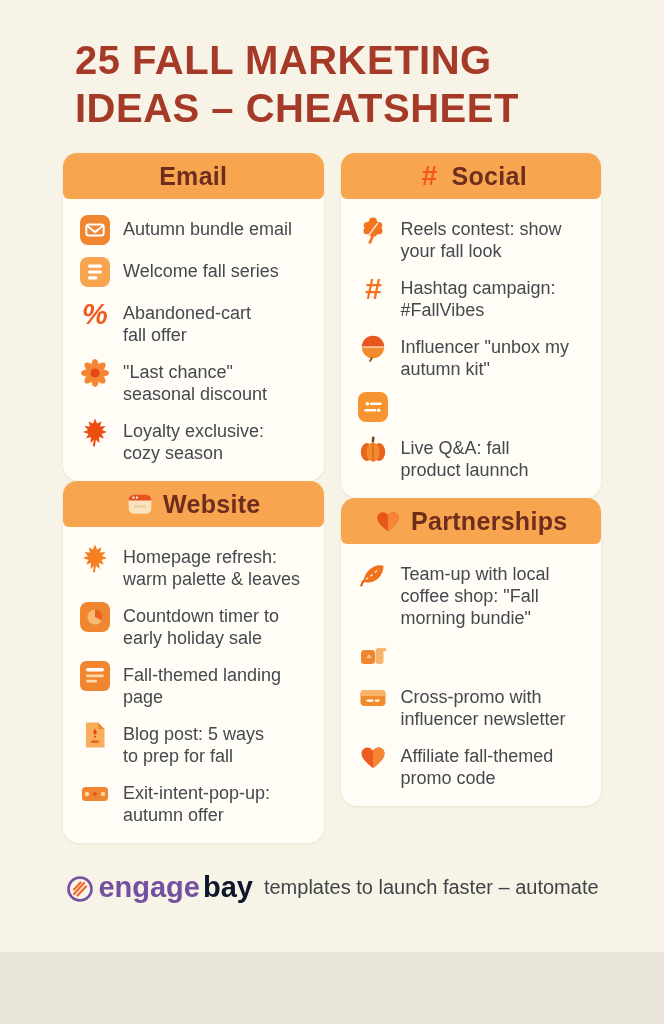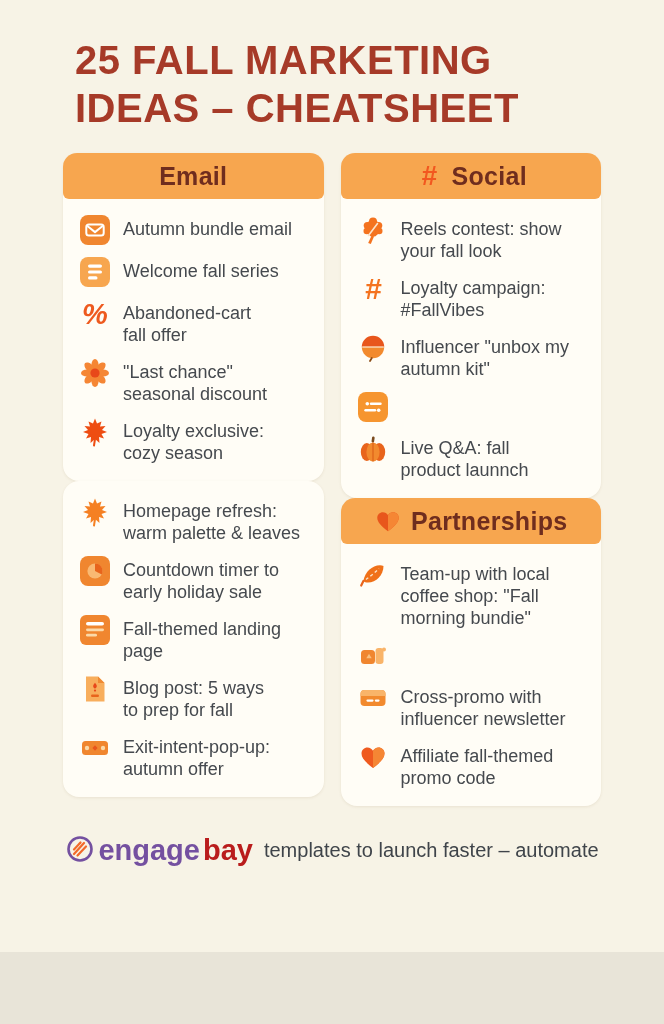--- a/index.html
+++ b/index.html
@@ -21,25 +21,25 @@
   .hdr-icon svg { width:100%; height:100%; display:block; }
 
   .card-body { padding:16px 12px 17px 17px; display:flex; flex-direction:column; gap:12px; list-style:none; }
   .item { display:flex; gap:13px; align-items:flex-start; }
   .icon { width:30px; height:30px; flex:0 0 30px; }
   .icon svg { width:100%; height:100%; display:block; }
   .item-text { font-size:18px; line-height:22px; color:#45494E; white-space:pre-line; padding-top:3px; }
 
   .footer { margin-top:28px; text-align:center; color:#3F444A; }
   .f-row1 { display:flex; align-items:center; justify-content:center; gap:11px; }
-  .logo { display:flex; align-items:flex-start; gap:3px; }
+  .logo { display:flex; align-items:flex-end; gap:3px; }
   .logo-icon { width:30px; height:30px; }
   .logo-icon svg { width:100%; height:100%; display:block; }
   .logo-engage { font-size:29px; font-weight:bold; color:#7450A0; }
-  .logo-bay { font-size:29px; font-weight:bold; color:#b91c1c; }
+  .logo-bay { font-size:29px; font-weight:bold; color:#0f172a; }
   .f-text1 { font-size:20px; }
 </style>
 </head>
 <body>
 
 <div class="page">
 
   <div class="header">
     <div class="title">
       <span>25 FALL MARKETING</span><br>
@@ -112,20 +112,32 @@
                   <path d="M15 22 l-1 6.5" stroke="#EE4D12" stroke-width="2" stroke-linecap="round"></path>
                 </svg>
             </span>
             <span class="item-text">Loyalty exclusive:
 cozy season</span>
           </li>
         </ul>
       </section>
 
       <section class="card">
+        <div class="card-header">
+          <span class="hdr-icon">
+            <svg viewBox="0 0 32 32">
+                <rect x="3" y="5" width="26" height="22" rx="6" fill="#FBE3C0"></rect>
+                <path d="M3 12 v-1 a6 6 0 0 1 6-6 h14 a6 6 0 0 1 6 6 v1 z" fill="#E8521D"></path>
+                <circle cx="8.5" cy="8.7" r="1.3" fill="#FFF"></circle>
+                <circle cx="12.5" cy="8.7" r="1.3" fill="#FFF"></circle>
+                <rect x="9" y="17.5" width="14" height="2.8" rx="1.4" fill="#EFCE9F"></rect>
+              </svg>
+          </span>
+          <span class="card-title">Website</span>
+        </div>
         <ul class="card-body">
           <li class="item">
             <span class="icon">
               <svg viewBox="0 0 30 30">
                   <path d="M15 1.5 L17 6.5 L21.5 4.5 L20 9.5 L25.5 9 L22 13 L27 15 L21.5 17 L24 21.5 L19 20 L19.5 26 L15 22 L10.5 26 L11 20 L6 21.5 L8.5 17 L3 15 L8 13 L4.5 9 L10 9.5 L8.5 4.5 L13 6.5 Z" fill="#F58023"></path>
                   <path d="M15 22 l-1 6.5" stroke="#F58023" stroke-width="2" stroke-linecap="round"></path>
                 </svg>
             </span>
             <span class="item-text">Homepage refresh:
 warm palette &amp; leaves</span>
@@ -211,21 +223,21 @@
             </span>
             <span class="item-text">Reels contest: show
 your fall look</span>
           </li>
           <li class="item">
             <span class="icon">
               <svg viewBox="0 0 30 30">
                   <text x="15" y="25" text-anchor="middle" font-size="30" font-weight="bold" font-style="italic" fill="#F4731F" font-family="Liberation Sans, sans-serif">#</text>
                 </svg>
             </span>
-            <span class="item-text">Loyalty campaign:
+            <span class="item-text">Hashtag campaign:
 #FallVibes</span>
           </li>
           <li class="item">
             <span class="icon">
               <svg viewBox="0 0 30 30">
                   <path d="M3.8 14 a11.2 11.2 0 0 1 22.4 0 z" fill="#E8561C"></path>
                   <path d="M26.2 14 a11.2 11.2 0 0 1 -22.4 0 z" fill="#F28A2E"></path>
                   <line x1="4.2" y1="14" x2="25.8" y2="14" stroke="#FBE3C8" stroke-width="1.3"></line>
                   <path d="M13.8 25 l-1.8 3" stroke="#8A4B16" stroke-width="1.8" stroke-linecap="round"></path>
                 </svg>

